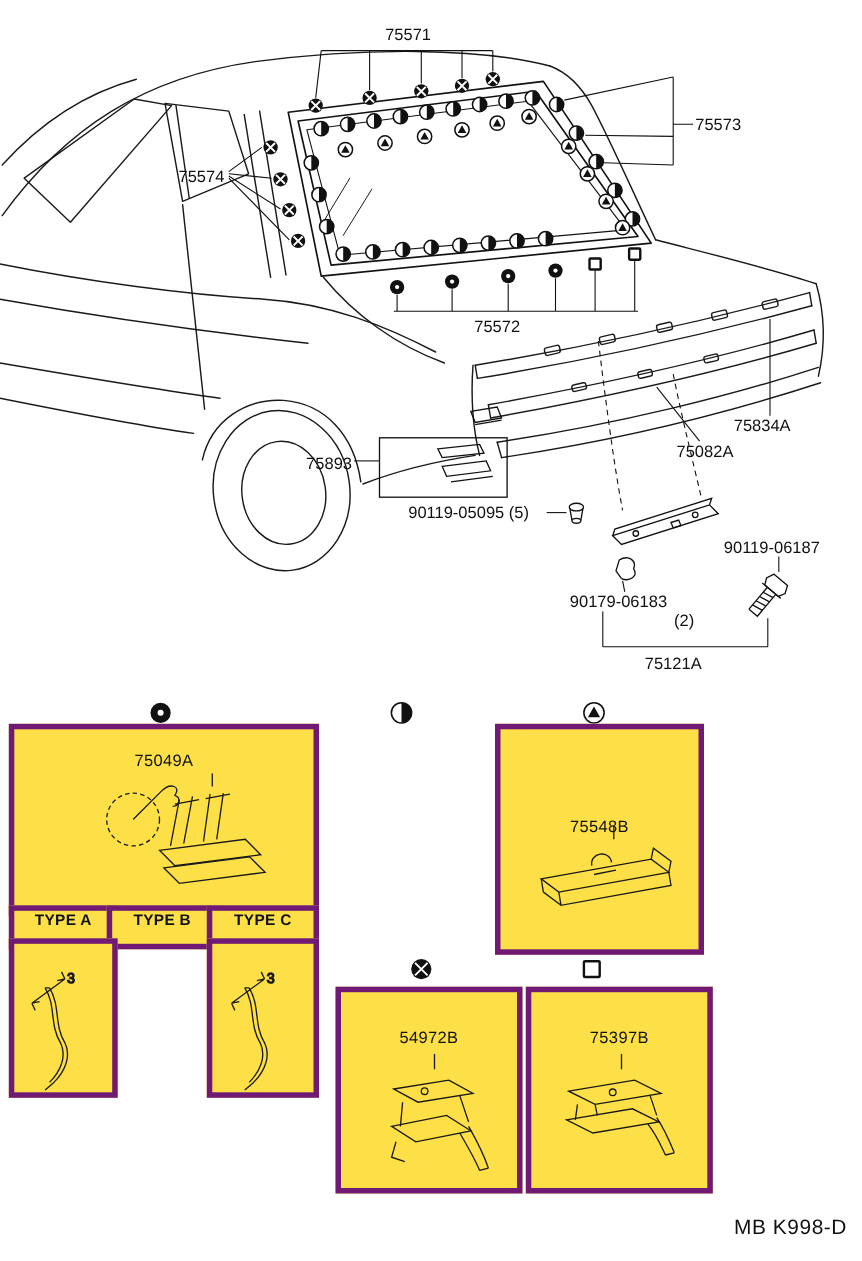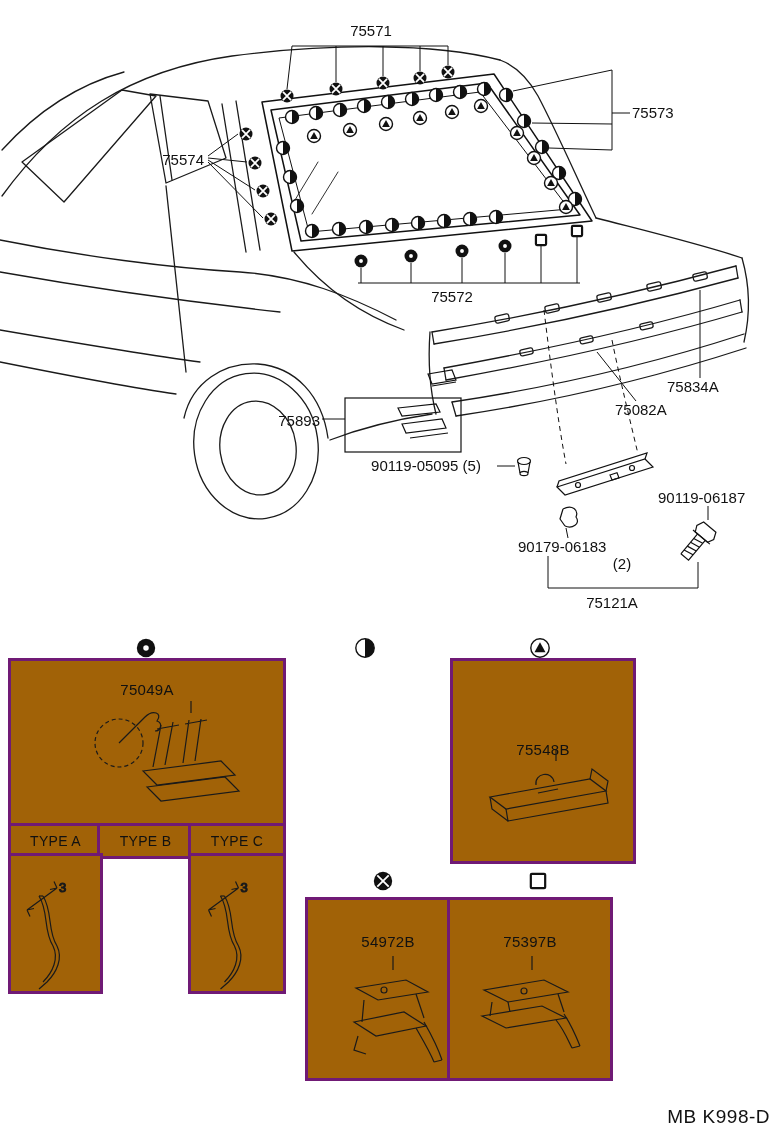--- a/index.html
+++ b/index.html
@@ -1,22 +1,22 @@
 <!DOCTYPE html>
 <html><head>
 <meta charset="utf-8">
 <style>
   html,body{margin:0;padding:0;background:#fff}
   body{width:784px;height:1146px;font-family:"Liberation Sans",sans-serif;color:#111}
   .page{position:relative;width:784px;height:1146px;background:#fff;overflow:hidden}
   svg.diagram{position:absolute;left:0;top:0}
   .diagram text{font:15px "Liberation Sans",sans-serif;fill:#111}
-  .cell{position:absolute;border:3px solid #701a75;background:#a16207}
+  .cell{position:absolute;border:5px solid #701a75;background:#fde047}
   .part-label{position:absolute;left:0;right:0;text-align:center;font-size:15px;letter-spacing:.3px}
-  .type-cell{display:flex;align-items:center;justify-content:center;font-size:14px;font-weight:normal;letter-spacing:.3px}
+  .type-cell{display:flex;justify-content:center;font-size:14px;font-weight:bold;letter-spacing:.3px}
   .sym{position:absolute;width:22px;height:22px}
   .cell svg{position:absolute}
   .dimsvg{left:0;top:0;width:100%;height:100%}
   .dim-txt{font:13px "Liberation Sans",sans-serif;fill:#111}
   .footer-code{position:absolute;top:1106px;right:14px;font-size:19px;letter-spacing:.5px}
 </style>
 </head>
 <body>
 
 <div class="page">
@@ -432,21 +432,21 @@
       <path d="M65,0 V14"></path>
       <path d="M28,32 L78,24 L100,36 L50,44 Z"></path>
       <circle cx="56" cy="34" r="3"></circle>
       <path d="M36,44 L34,66 M88,38 L96,62"></path>
       <path d="M26,66 L76,56 L98,70 L48,80 Z"></path>
       <path d="M96,66 C104,80 110,92 114,104 M88,72 C96,86 102,96 106,106 M106,106 L114,104"></path>
       <path d="M30,80 L26,94 L38,98"></path>
     </svg>
   </div>
 
-  <div class="cell" style="left:447px;top:897px;width:160px;height:178px">
+  <div class="cell" style="left:478px;top:897px;width:160px;height:178px">
     <div class="part-label" style="top:33px">75397B</div>
     <svg style="left:14px;top:56px" width="136" height="104" viewBox="0 0 136 104" stroke="#1a1a1a" fill="none" stroke-width="1.2">
       <path d="M68,0 V14"></path>
       <path d="M20,34 L80,24 L104,36 L44,46 Z"></path>
       <circle cx="60" cy="35" r="3"></circle>
       <path d="M28,46 L26,60 M94,38 L100,56 M44,46 L46,56"></path>
       <path d="M18,60 L78,50 L102,62 L42,72 Z"></path>
       <path d="M100,58 C108,70 112,80 116,90 M92,64 C100,74 104,84 108,92 M108,92 L116,90"></path>
     </svg>
   </div>

